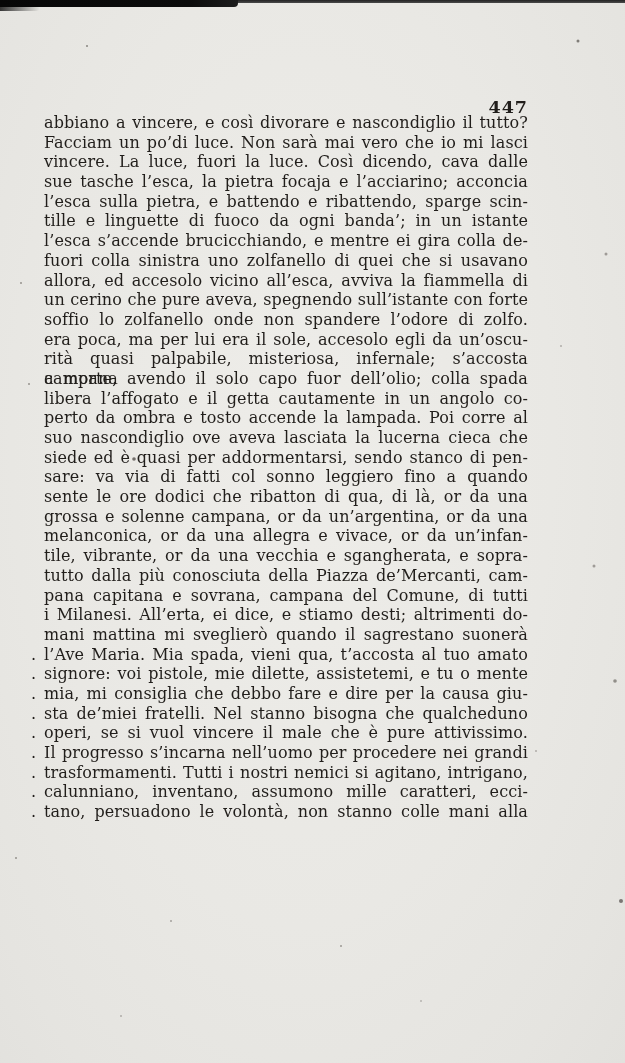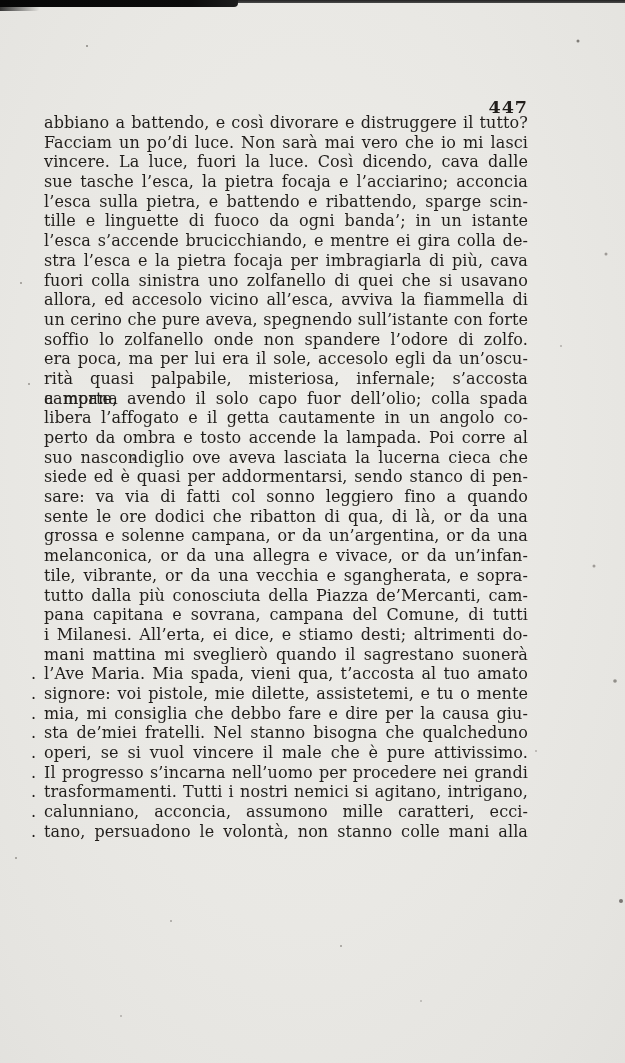--- a/index.html
+++ b/index.html
@@ -96,28 +96,27 @@
 <body>
 
 <div class="scan" style="color: rgb(33, 30, 27);">
   <div class="band-thick"></div>
   <div class="band-thin"></div>
   <div class="specks"></div>
 
   <div class="page-number">447</div>
 
   <div class="text-block" id="text-block">
-      <div class="line"><span class="ltext">abbiano a battendo, e così divorare e distruggere il tutto?</span></div>
+      <div class="line"><span class="ltext">abbiano a vincere, e così divorare e nascondiglio il tutto?</span></div>
       <div class="line"><span class="ltext">Facciam un po’di luce. Non sarà mai vero che io mi lasci</span></div>
       <div class="line"><span class="ltext">vincere. La luce, fuori la luce. Così dicendo, cava dalle</span></div>
       <div class="line"><span class="ltext">sue tasche l’esca, la pietra focaja e l’acciarino; acconcia</span></div>
       <div class="line"><span class="ltext">l’esca sulla pietra, e battendo e ribattendo, sparge scin-</span></div>
       <div class="line"><span class="ltext">tille e linguette di fuoco da ogni banda’; in un istante</span></div>
       <div class="line"><span class="ltext">l’esca s’accende brucicchiando, e mentre ei gira colla de-</span></div>
-      <div class="line"><span class="ltext">stra l’esca e la pietra focaja per imbragiarla di più, cava</span></div>
       <div class="line"><span class="ltext">fuori colla sinistra uno zolfanello di quei che si usavano</span></div>
       <div class="line"><span class="ltext">allora, ed accesolo vicino all’esca, avviva la fiammella di</span></div>
       <div class="line"><span class="ltext">un cerino che pure aveva, spegnendo sull’istante con forte</span></div>
       <div class="line"><span class="ltext">soffio lo zolfanello onde non spandere l’odore di zolfo.</span></div>
       <div class="line"><span class="ltext">era poca, ma per lui era il sole, accesolo egli da un’oscu-</span></div>
       <div class="line"><span class="ltext">rità quasi palpabile, misteriosa, infernale; s’accosta campana</span></div>
       <div class="line"><span class="ltext">a morte, avendo il solo capo fuor dell’olio; colla spada</span></div>
       <div class="line"><span class="ltext">libera l’affogato e il getta cautamente in un angolo co-</span></div>
       <div class="line"><span class="ltext">perto da ombra e tosto accende la lampada. Poi corre al</span></div>
       <div class="line"><span class="ltext">suo nascondiglio ove aveva lasciata la lucerna cieca che</span></div>
@@ -131,16 +130,16 @@
       <div class="line"><span class="ltext">pana capitana e sovrana, campana del Comune, di tutti</span></div>
       <div class="line"><span class="ltext">i Milanesi. All’erta, ei dice, e stiamo desti; altrimenti do-</span></div>
       <div class="line"><span class="ltext">mani mattina mi sveglierò quando il sagrestano suonerà</span></div>
       <div class="line"><span class="margin-dot">.</span><span class="ltext">l’Ave Maria. Mia spada, vieni qua, t’accosta al tuo amato</span></div>
       <div class="line"><span class="margin-dot">.</span><span class="ltext">signore: voi pistole, mie dilette, assistetemi, e tu o mente</span></div>
       <div class="line"><span class="margin-dot">.</span><span class="ltext">mia, mi consiglia che debbo fare e dire per la causa giu-</span></div>
       <div class="line"><span class="margin-dot">.</span><span class="ltext">sta de’miei fratelli. Nel stanno bisogna che qualcheduno</span></div>
       <div class="line"><span class="margin-dot">.</span><span class="ltext">operi, se si vuol vincere il male che è pure attivissimo.</span></div>
       <div class="line"><span class="margin-dot">.</span><span class="ltext">Il progresso s’incarna nell’uomo per procedere nei grandi</span></div>
       <div class="line"><span class="margin-dot">.</span><span class="ltext">trasformamenti. Tutti i nostri nemici si agitano, intrigano,</span></div>
-      <div class="line"><span class="margin-dot">.</span><span class="ltext">calunniano, acconcia, assumono mille caratteri, ecci-</span></div>
+      <div class="line"><span class="margin-dot">.</span><span class="ltext">calunniano, inventano, assumono mille caratteri, ecci-</span></div>
       <div class="line"><span class="margin-dot">.</span><span class="ltext">tano, persuadono le volontà, non stanno colle mani alla</span></div>
     </div>
 </div>
 
 </body></html>

